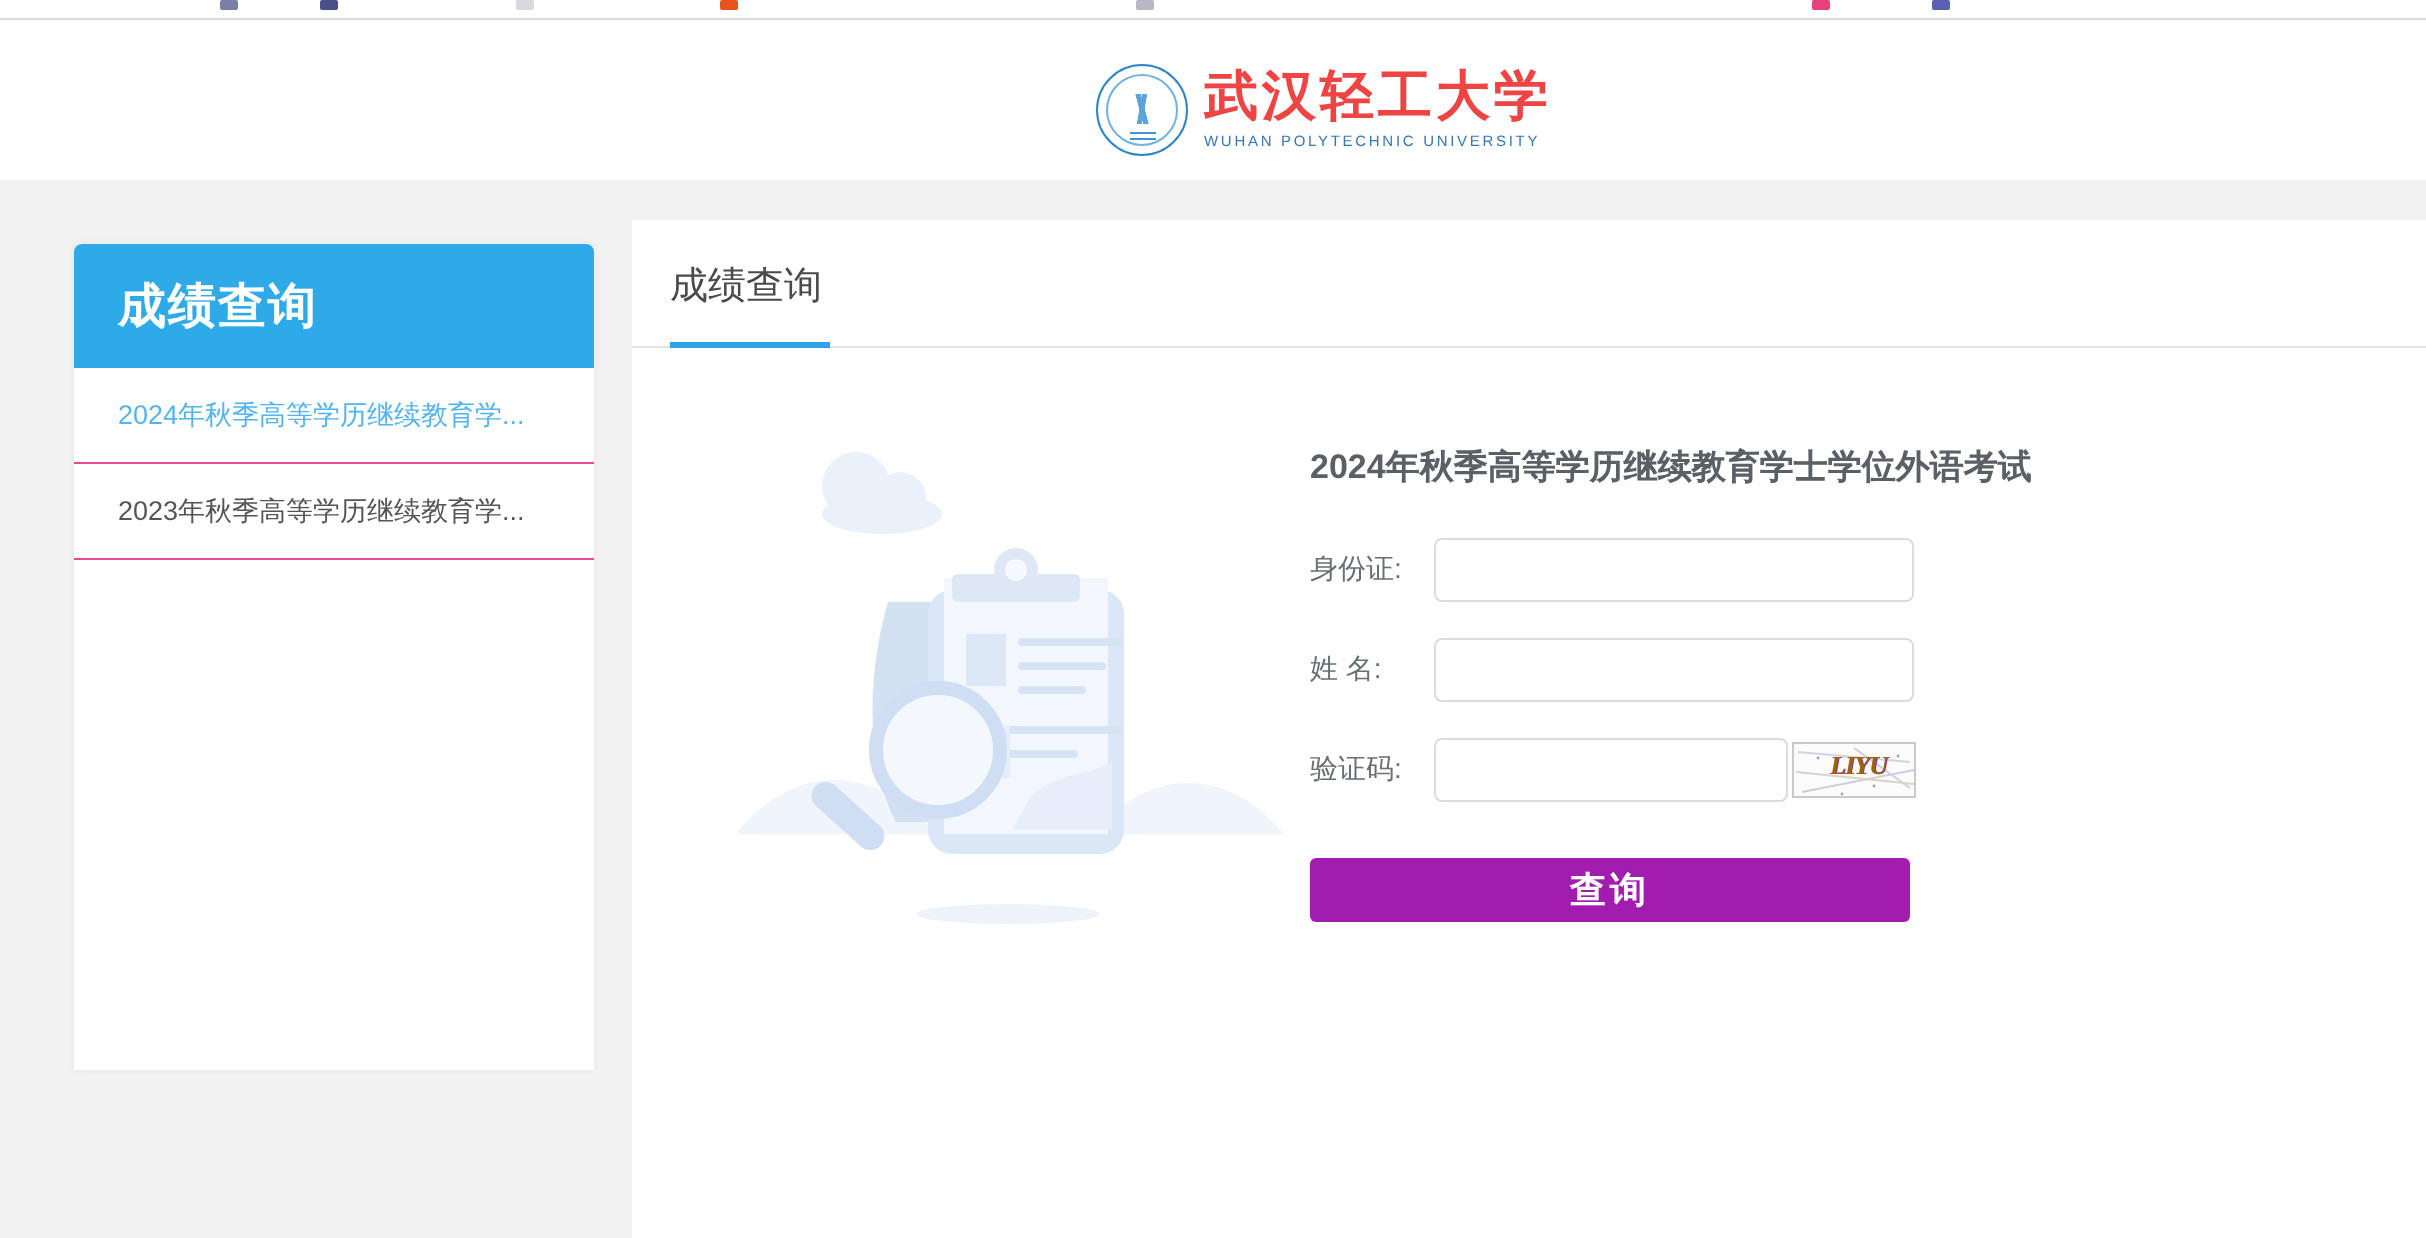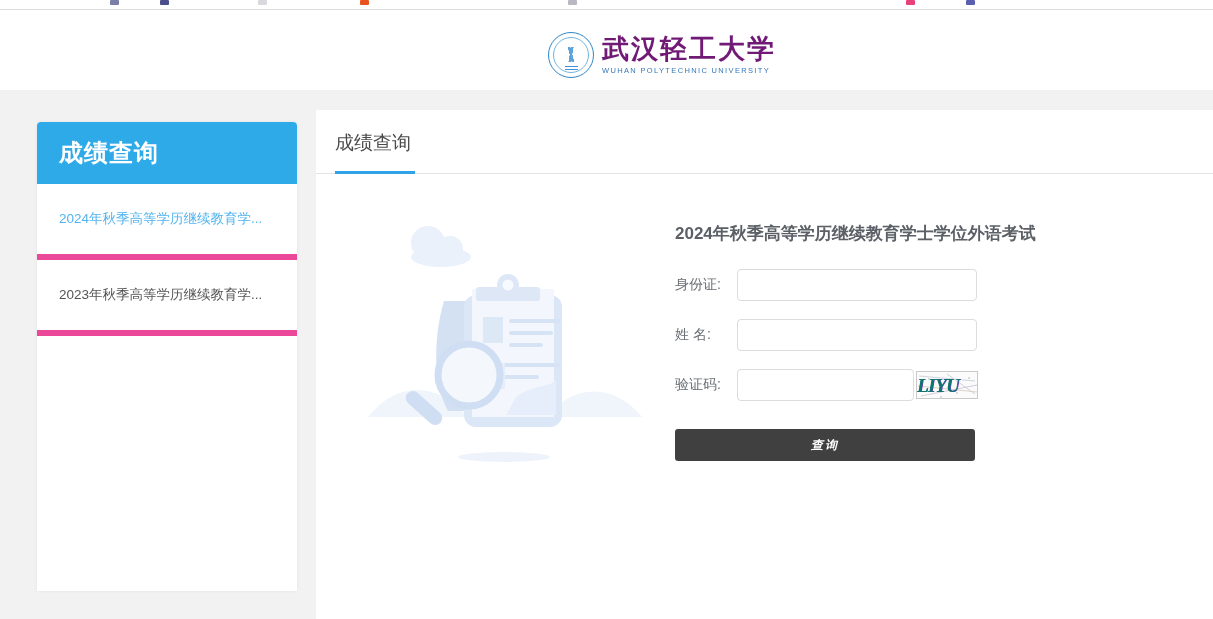--- a/index.html
+++ b/index.html
@@ -58,21 +58,21 @@
   }
   #logo-emblem .base {
     position: absolute; left: 16px; bottom: 7px;
     width: 13px; height: 4px;
     border-top: 1px solid #3f93d4;
     border-bottom: 1px solid #3f93d4;
   }
   #logo-text { line-height: 1; }
   #logo-cn {
     font-family: "DejaVu Serif", "Liberation Serif", serif;
-    font-size: 27px; font-weight: 700; color: #701a75;
+    font-size: 27px; font-weight: 700; color: #ef4444;
     letter-spacing: 2px; white-space: nowrap;
   }
   #logo-en {
     font-size: 7.5px; color: #3578b8; letter-spacing: 1.35px;
     margin-top: 5px; white-space: nowrap; text-align: left;
   }
 
   
   #sidebar {
     position: absolute; left: 37px; top: 122px;
@@ -82,24 +82,24 @@
     box-shadow: 0 0 4px rgba(0,0,0,.06);
     overflow: hidden;
   }
   #sidebar-header {
     height: 62px; background: #2faae8;
     color: #ffffff; font-size: 24px; font-weight: 700;
     display: flex; align-items: center; padding-left: 22px;
     letter-spacing: 1px;
   }
   .side-item {
-    height: 76px; display: flex; align-items: center;
+    height: 48px; display: flex; align-items: center;
     padding: 0 16px 0 22px;
     font-size: 13.5px; color: #555555;
-    border-bottom: 6px solid #ec4899;
+    border-bottom: 1px solid #ec4899;
     white-space: nowrap; overflow: hidden;
     cursor: pointer;
   }
   .side-item.active { color: #53b4ef; }
   .side-item.blank { height: 255px; border-bottom: none; }
 
   #content {
     position: absolute; left: 316px; top: 110px;
     width: 897px; height: 509px;
     background: #ffffff;
@@ -122,21 +122,20 @@
   #illustration {
     position: absolute; left: 40px; top: 95px;
     width: 300px; height: 280px;
     pointer-events: none;
   }
 
   
   #form-area {
     position: absolute; left: 339px; top: 112px;
     width: 420px;
-    margin-left: 20px;
   }
   #form-title {
     font-size: 17px; font-weight: 700; color: #5b6066;
     margin-bottom: 24px; white-space: nowrap;
   }
   .form-row {
     display: flex; align-items: center;
     margin-bottom: 18px; position: relative;
   }
   .form-label {
@@ -151,34 +150,33 @@
     font-family: inherit;
   }
   .form-input.captcha { width: 177px; }
   #captcha-img {
     width: 62px; height: 28px; margin-left: 2px;
     border: 1px solid #c9c9c9; background: #fbfbfb;
     position: relative; overflow: hidden; flex: none;
     cursor: pointer;
   }
   #captcha-text {
-    position: absolute; left: 0; top: 3px;
+    position: absolute; left: 18px; top: 3px;
     font-family: "Liberation Serif", "DejaVu Serif", serif;
-    font-style: italic; font-weight: 700; font-size: 19px;
-    color: #0f766e; letter-spacing: -.5px;
+    font-style: italic; font-weight: 700; font-size: 13px;
+    color: #a16207; letter-spacing: -.5px;
     text-shadow: .5px 0 0 #7b2fd0;
   }
   #submit-button {
     margin-left: 0; margin-top: 10px;
     width: 300px; height: 32px;
-    background: #404040; border: none; border-radius: 3px;
-    color: #ffffff; font-size: 12px; font-weight: 700;
+    background: #a21caf; border: none; border-radius: 3px;
+    color: #ffffff; font-size: 18px; font-weight: 700;
     letter-spacing: 2px; cursor: pointer;
     font-family: inherit;
-    font-style: italic;
   }
 </style>
 </head>
 <body>
 
 <div id="browser-sliver">
   <div class="bm" style="left: 110px; background: rgb(122, 127, 168);"></div>
   <div class="bm" style="left: 160px; background: rgb(74, 79, 140);"></div>
   <div class="bm" style="left: 258px; background: rgb(216, 216, 222);"></div>
   <div class="bm" style="left: 360px; background: rgb(232, 82, 31);"></div>

